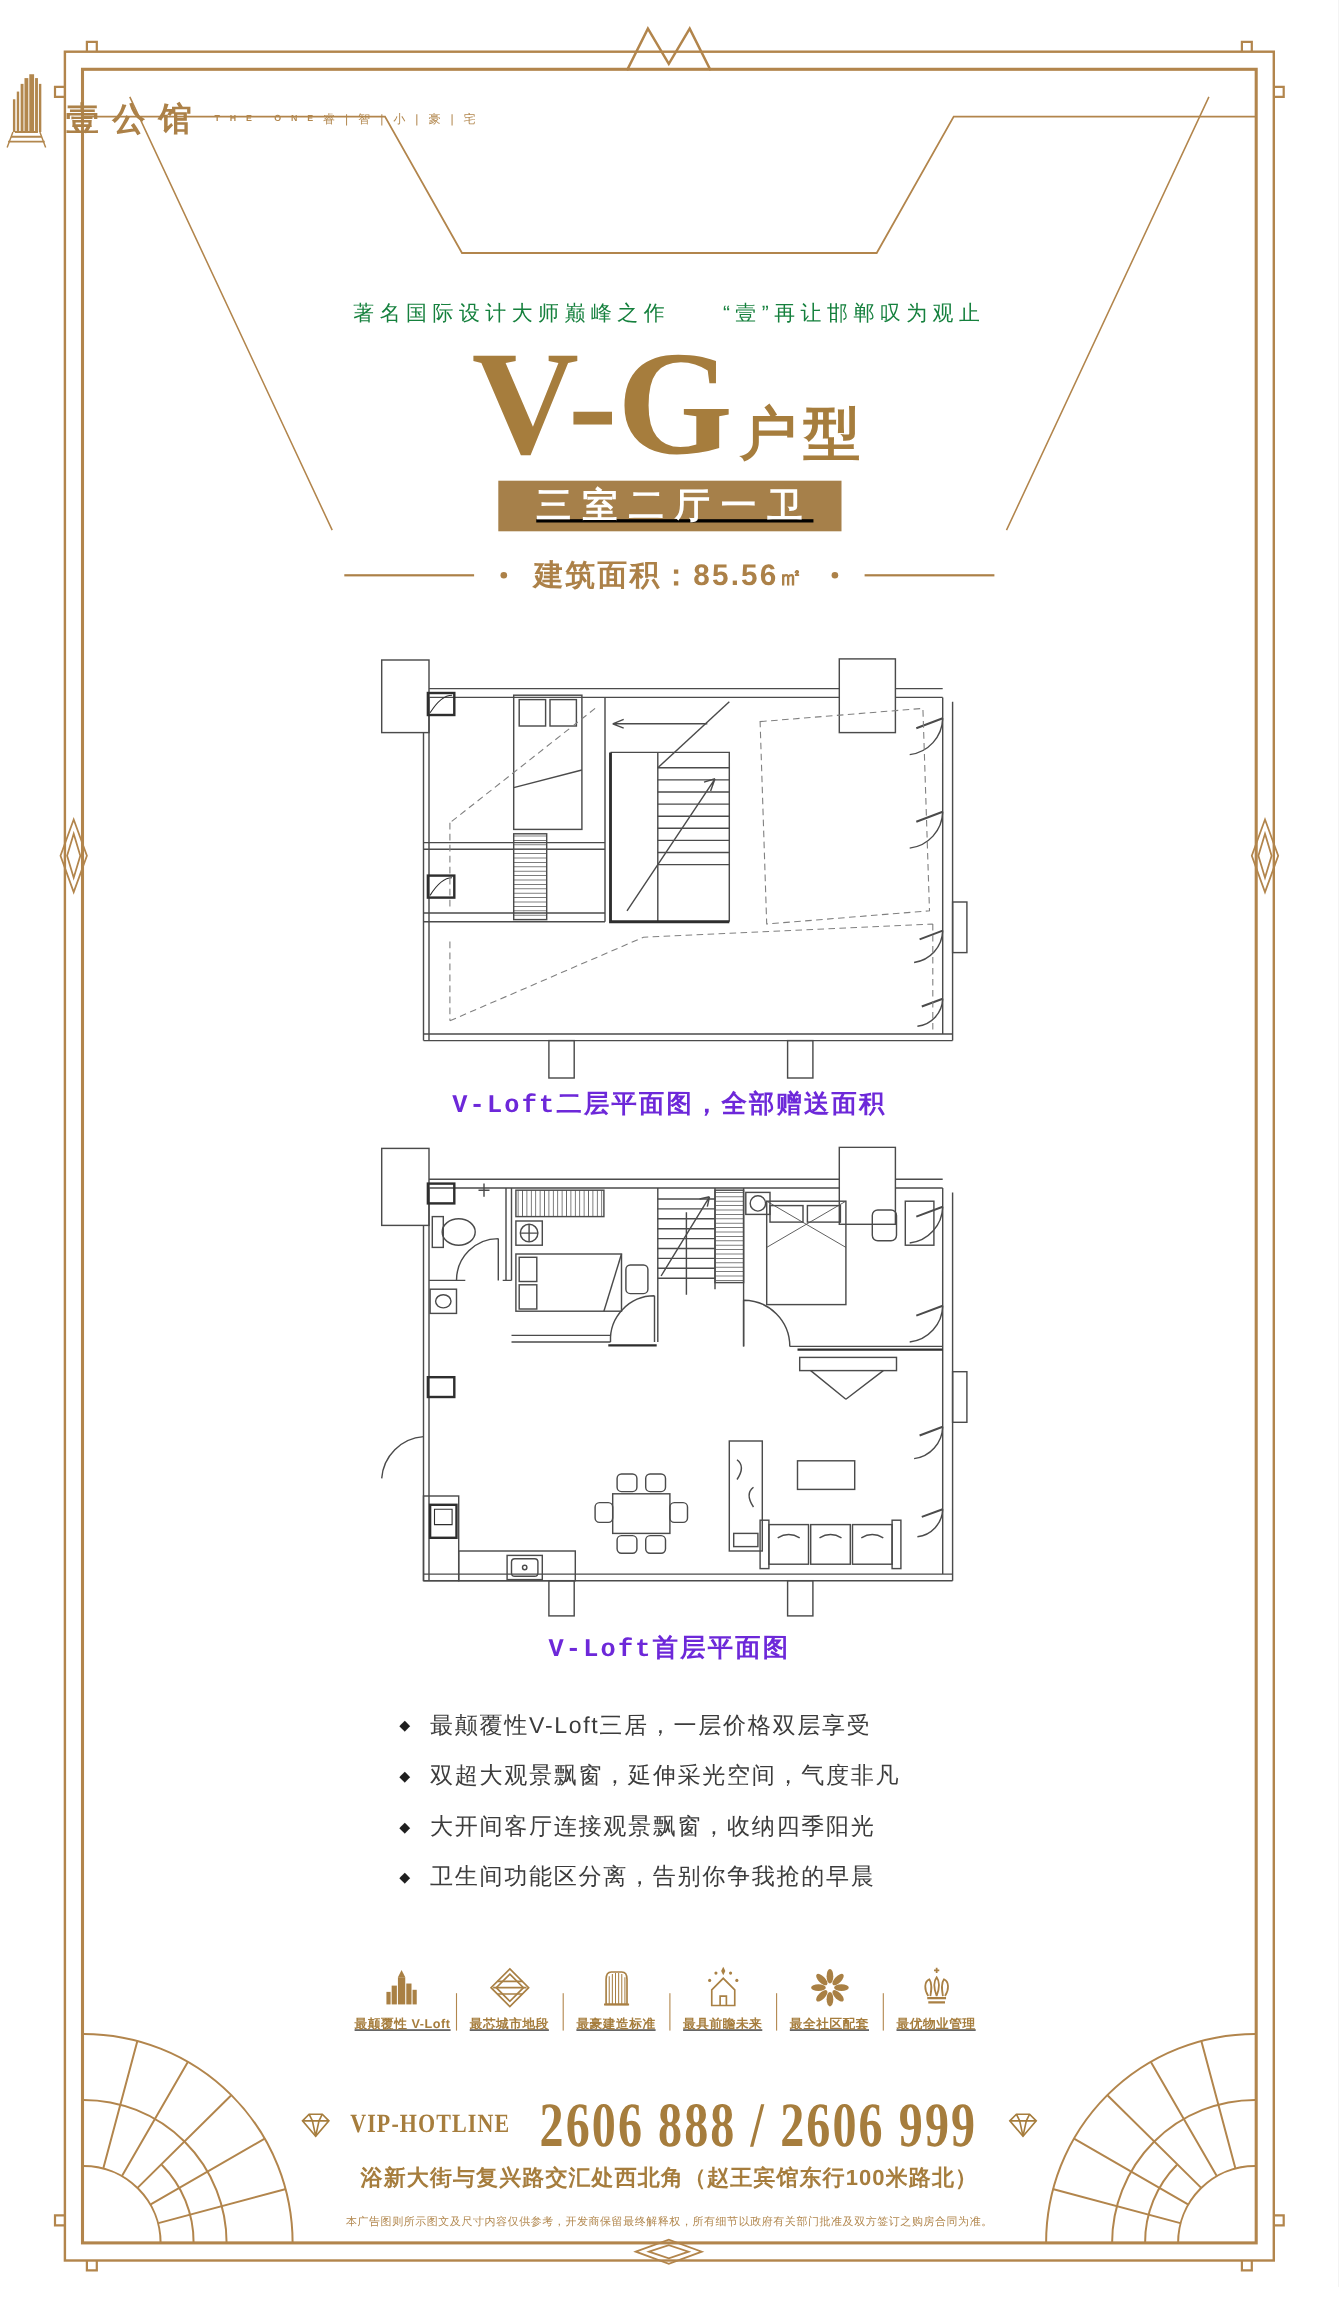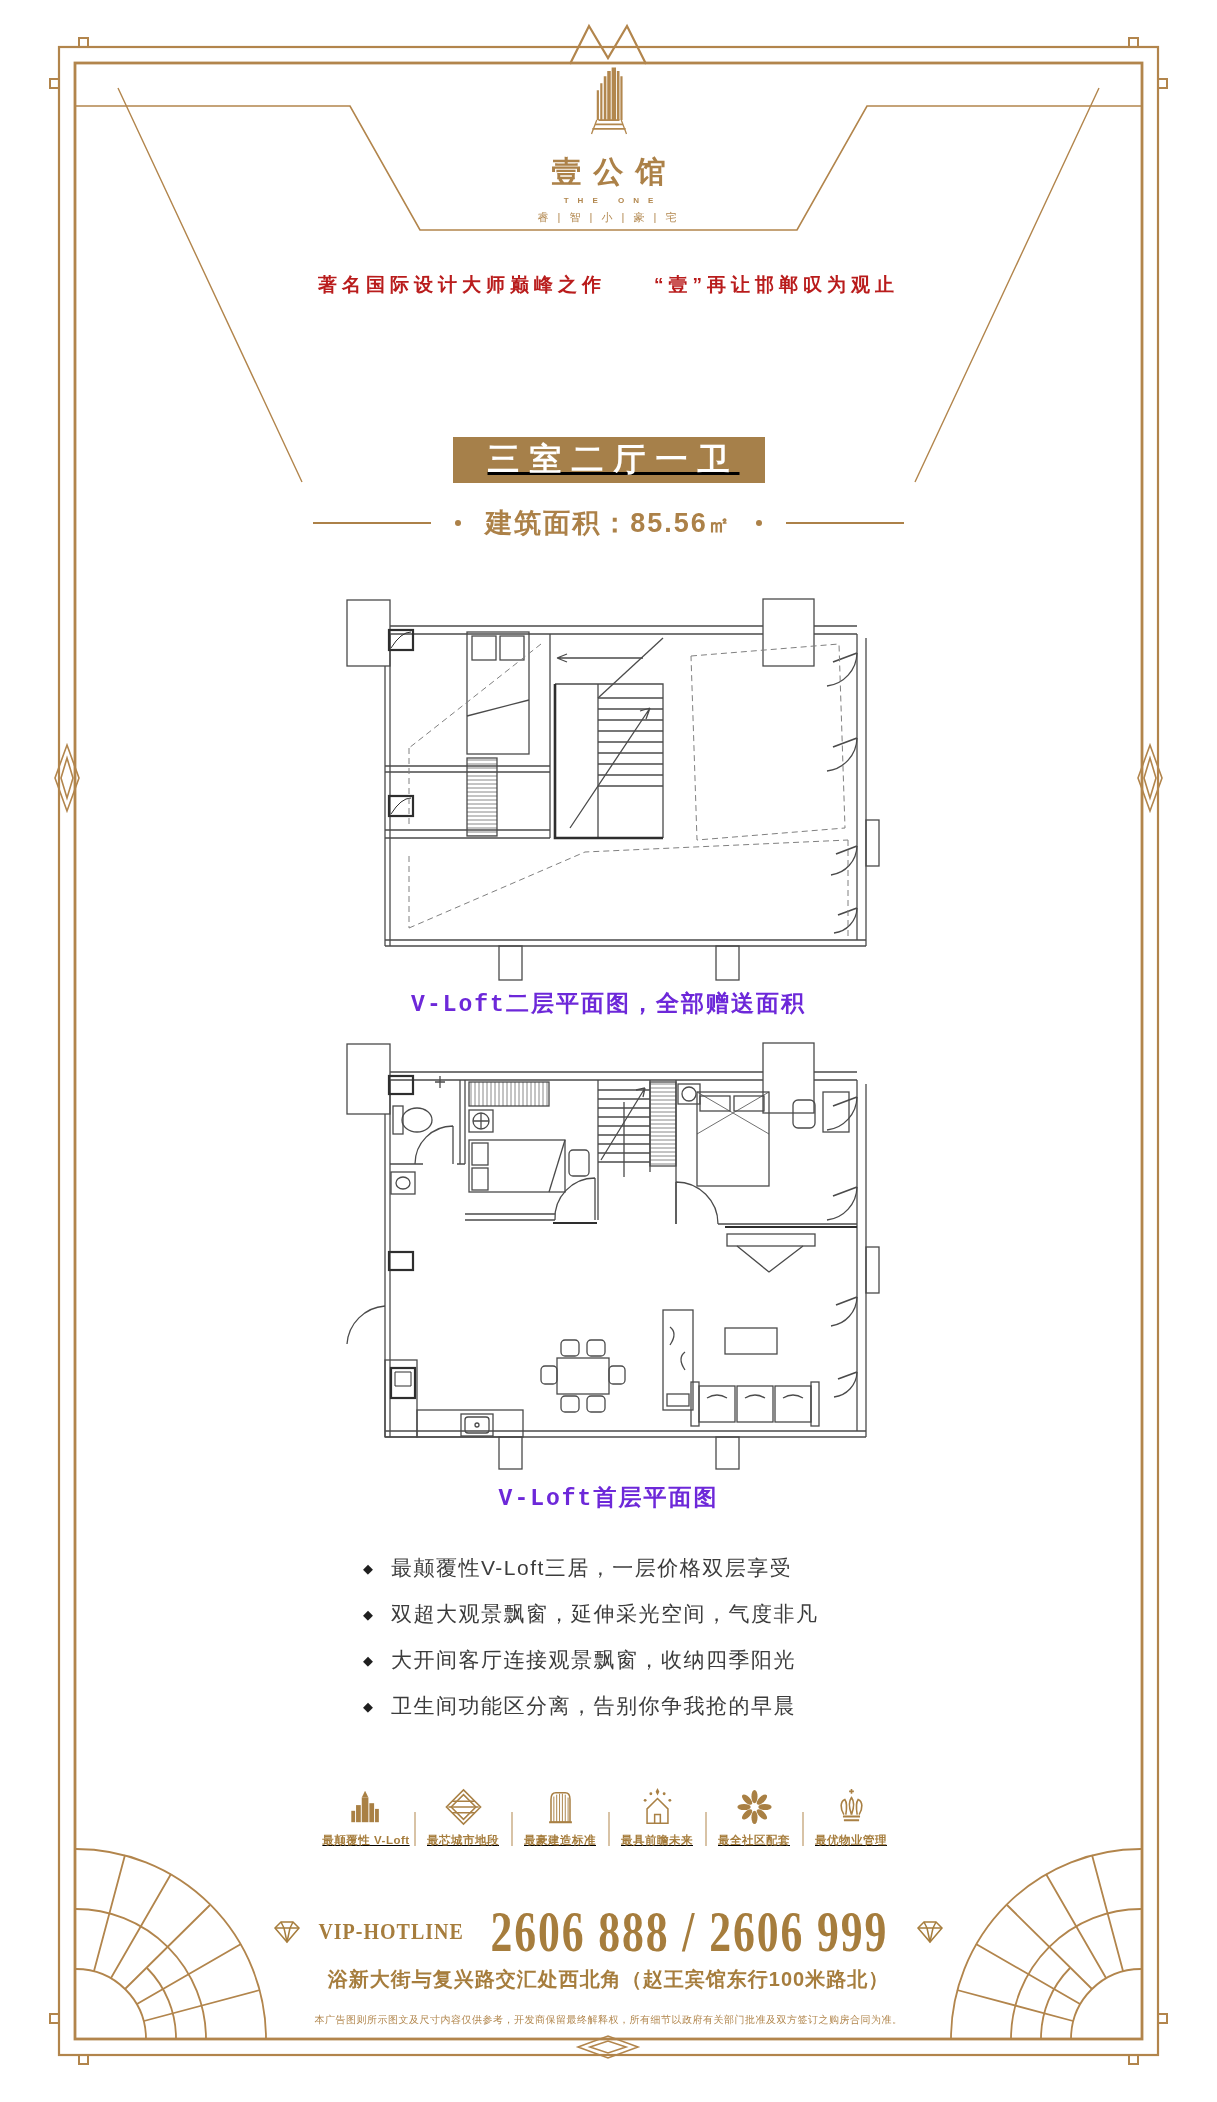--- a/index.html
+++ b/index.html
@@ -3,26 +3,26 @@
 <meta charset="utf-8">
 <style>
   html,body{margin:0;padding:0;background:#e8e8e8;}
   .page{position:relative;width:1217px;height:2102px;margin:0 auto;background:#ffffff;
         font-family:"Liberation Sans",sans-serif;overflow:hidden;}
   .abs{position:absolute;}
   .cx{left:0;right:0;text-align:center;}
   
   .frame-svg{position:absolute;left:0;top:0;width:1217px;height:2102px;pointer-events:none;}
   
-  .logo-wrap{top:64px;display:flex;flex-direction:column;align-items:center;width:100%;}
+  .logo-wrap{top:64px;display:flex;flex-direction:row;align-items:center;width:100%;}
   .logo-name{margin-top:4px;font-size:30px;font-weight:bold;letter-spacing:12px;color:#AC8148;text-indent:12px;}
   .logo-latin{margin-top:3px;font-size:8px;font-weight:bold;letter-spacing:9px;color:#B2874E;text-indent:9px;}
   .logo-slogan{margin-top:5px;font-size:11px;letter-spacing:3px;color:#B2874E;}
   
-  .tagline{top:272px;font-size:19px;font-weight:bold;letter-spacing:5px;color:#b91c1c;}
+  .tagline{top:272px;font-size:19px;font-weight:normal;letter-spacing:5px;color:#15803d;}
   .unit-title{top:300px;display:flex;justify-content:center;align-items:baseline;width:100%;}
   .unit-code{font-family:"Liberation Serif",serif;font-weight:bold;font-size:135px;line-height:1;color:#A67D3D;}
   .unit-suffix{font-family:"Liberation Serif",serif;font-weight:bold;font-size:52px;color:#A67D3D;letter-spacing:6px;margin-left:6px;}
   .badge{top:437px;left:50%;transform:translateX(-50%);width:312px;height:46px;background:#A6804A;
          display:flex;align-items:center;justify-content:center;text-decoration:underline;}
   .badge span{color:#ffffff;font-size:32px;font-weight:bold;letter-spacing:10px;text-indent:10px;}
   .area-row{top:505px;display:flex;align-items:center;justify-content:center;gap:24px;width:100%;}
   .hr-line{width:118px;height:2px;background:#AC8148;}
   .dot{width:6px;height:6px;border-radius:50%;background:#AC8148;}
   .area-text{font-size:27px;font-weight:bold;color:#AC8148;letter-spacing:2px;}
@@ -110,20 +110,24 @@
         <path stroke-width="1.5" d="M10 64 L4 80 M38 64 L44 80"></path>
       </g>
     </svg>
     <div class="logo-name">壹公馆</div>
     <div class="logo-latin">THE ONE</div>
     <div class="logo-slogan">睿 | 智 | 小 | 豪 | 宅</div>
   </div>
 
   <div class="abs cx tagline">著名国际设计大师巅峰之作　　“壹”再让邯郸叹为观止</div>
 
+  <div class="abs unit-title">
+    <span class="unit-code">V-G</span>
+    <span class="unit-suffix">户型</span>
+  </div>
 
   <div class="abs badge">
     <span>三室二厅一卫</span>
   </div>
 
   <div class="abs area-row">
     <span class="hr-line"></span>
     <span class="dot"></span>
     <span class="area-text"><span>建筑面积：</span><span>85.56</span><span class="unit">㎡</span></span>
     <span class="dot"></span>

